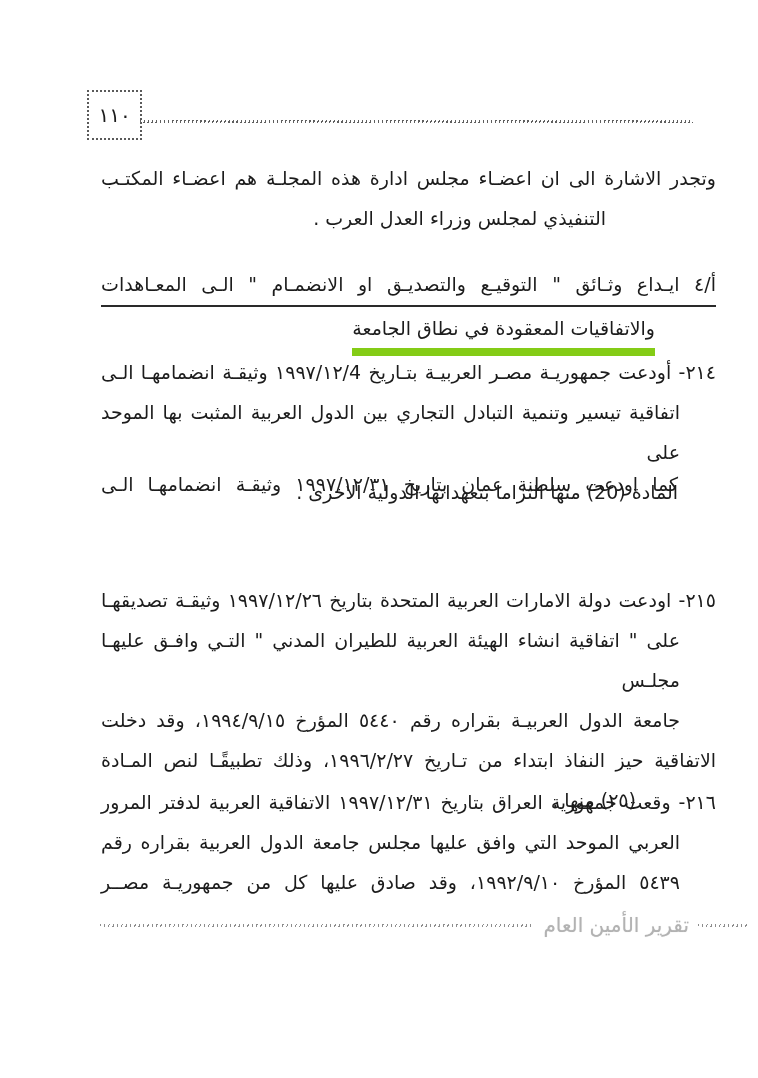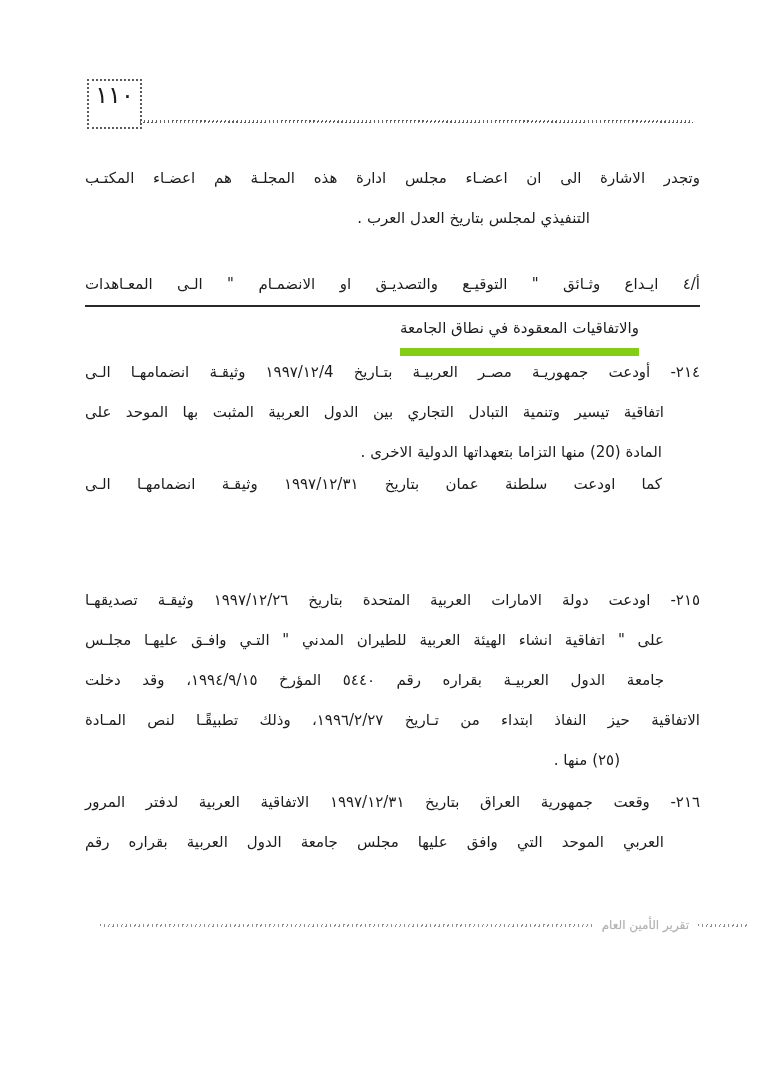--- a/index.html
+++ b/index.html
@@ -8,36 +8,36 @@
     background:#ffffff;
     font-family:"DejaVu Sans", sans-serif;
     color:#1c1c1c;
     position:relative;
     overflow:hidden;
   }
   .page{position:absolute;inset:0;background:#fff;}
 
   
   .pagenum-box{
-    position:absolute;left:87px;top:79px;width:51px;height:46px;
+    position:absolute;left:87px;top:90px;width:51px;height:46px;
     border:2px dotted #5a5a5a;
-    display:flex;justify-content:center;
-    font-size:24px;letter-spacing:2px;
+    display:flex;align-items:center;justify-content:center;
+    font-size:20px;letter-spacing:2px;
   }
   .dotline{
     height:3px;
     background-image:repeating-linear-gradient(105deg,#5f5f5f 0px,#5f5f5f 1.3px,transparent 1.3px,transparent 3.9px);
   }
   .top-rule{position:absolute;left:140px;top:120px;width:553px;}
 
   
   .block{
-    position:absolute;right:58px;width:615px;
+    position:absolute;right:42px;width:615px;
     direction:rtl;
-    font-size:15px;
+    font-size:19px;
   }
   .ln{
     display:block;line-height:40px;
     text-align:right;
   }
   .just{
     text-align:justify;
     text-align-last:justify;
   }
   .heading .ln{
@@ -57,40 +57,40 @@
   .footer{
     position:absolute;left:100px;top:912px;width:648px;height:26px;
     display:flex;direction:rtl;align-items:center;
   }
   .f-dots{background-image:repeating-linear-gradient(105deg,#8d8d8d 0px,#8d8d8d 1.1px,transparent 1.1px,transparent 4.2px);height:3px;}
   .f-short{width:50px;flex:0 0 auto;}
   .f-long{flex:1 1 auto;}
   .f-label{
     flex:0 0 auto;
     padding:0 9px;
-    font-size:12px;
+    font-size:20px;
     color:#b2b2b2;
     text-shadow:0 0 1px #d6d6d6;
     letter-spacing:1px;
     white-space:nowrap;
   }
 </style>
 </head>
 <body>
 
 <div class="page">
 
   <div class="pagenum-box">
     <span>١١٠</span>
   </div>
   <div class="dotline top-rule"></div>
 
   <div class="block" style="top:158px;">
     <div class="ln just">وتجدر الاشارة الى ان اعضـاء مجلس ادارة هذه المجلـة هم اعضـاء المكتـب</div>
-    <div class="ln ind110">التنفيذي لمجلس بتاريخ العدل العرب .</div>
+    <div class="ln ind110">التنفيذي لمجلس وزراء العدل العرب .</div>
   </div>
 
   <div class="block heading" style="top:263px;">
     <div class="ln just hl">أ/٤ ايـداع وثـائق " التوقيـع والتصديـق او الانضمـام " الـى المعـاهدات</div>
     <div class="ln hl2-wrap">
       <span>والاتفاقيات المعقودة في نطاق الجامعة</span>
     </div>
   </div>
 
   <div class="block" style="top:352px;">
@@ -107,20 +107,21 @@
     <div class="ln just">٢١٥- اودعت دولة الامارات العربية المتحدة بتاريخ ١٩٩٧/١٢/٢٦ وثيقـة تصديقهـا</div>
     <div class="ln just ind36">على " اتفاقية انشاء الهيئة العربية للطيران المدني " التـي وافـق عليهـا مجلـس</div>
     <div class="ln just ind36">جامعة الدول العربيـة بقراره رقم ٥٤٤٠ المؤرخ ١٩٩٤/٩/١٥، وقد دخلت</div>
     <div class="ln just">الاتفاقية حيز النفاذ ابتداء من تـاريخ ١٩٩٦/٢/٢٧، وذلك تطبيقًـا لنص المـادة</div>
     <div class="ln ind80">(٢٥) منها .</div>
   </div>
 
   <div class="block" style="top:782px;">
     <div class="ln just">٢١٦- وقعت جمهورية العراق بتاريخ ١٩٩٧/١٢/٣١ الاتفاقية العربية لدفتر المرور</div>
     <div class="ln just ind36">العربي الموحد التي وافق عليها مجلس جامعة الدول العربية بقراره رقم</div>
+    <div class="ln just ind36">٥٤٣٩ المؤرخ ١٩٩٢/٩/١٠، وقد صادق عليها كل من جمهوريـة مصــر</div>
   </div>
 
   <div class="footer">
     <div class="f-dots f-short"></div>
     <div class="f-label">تقرير الأمين العام</div>
     <div class="f-dots f-long"></div>
   </div>
 
 </div>
 

